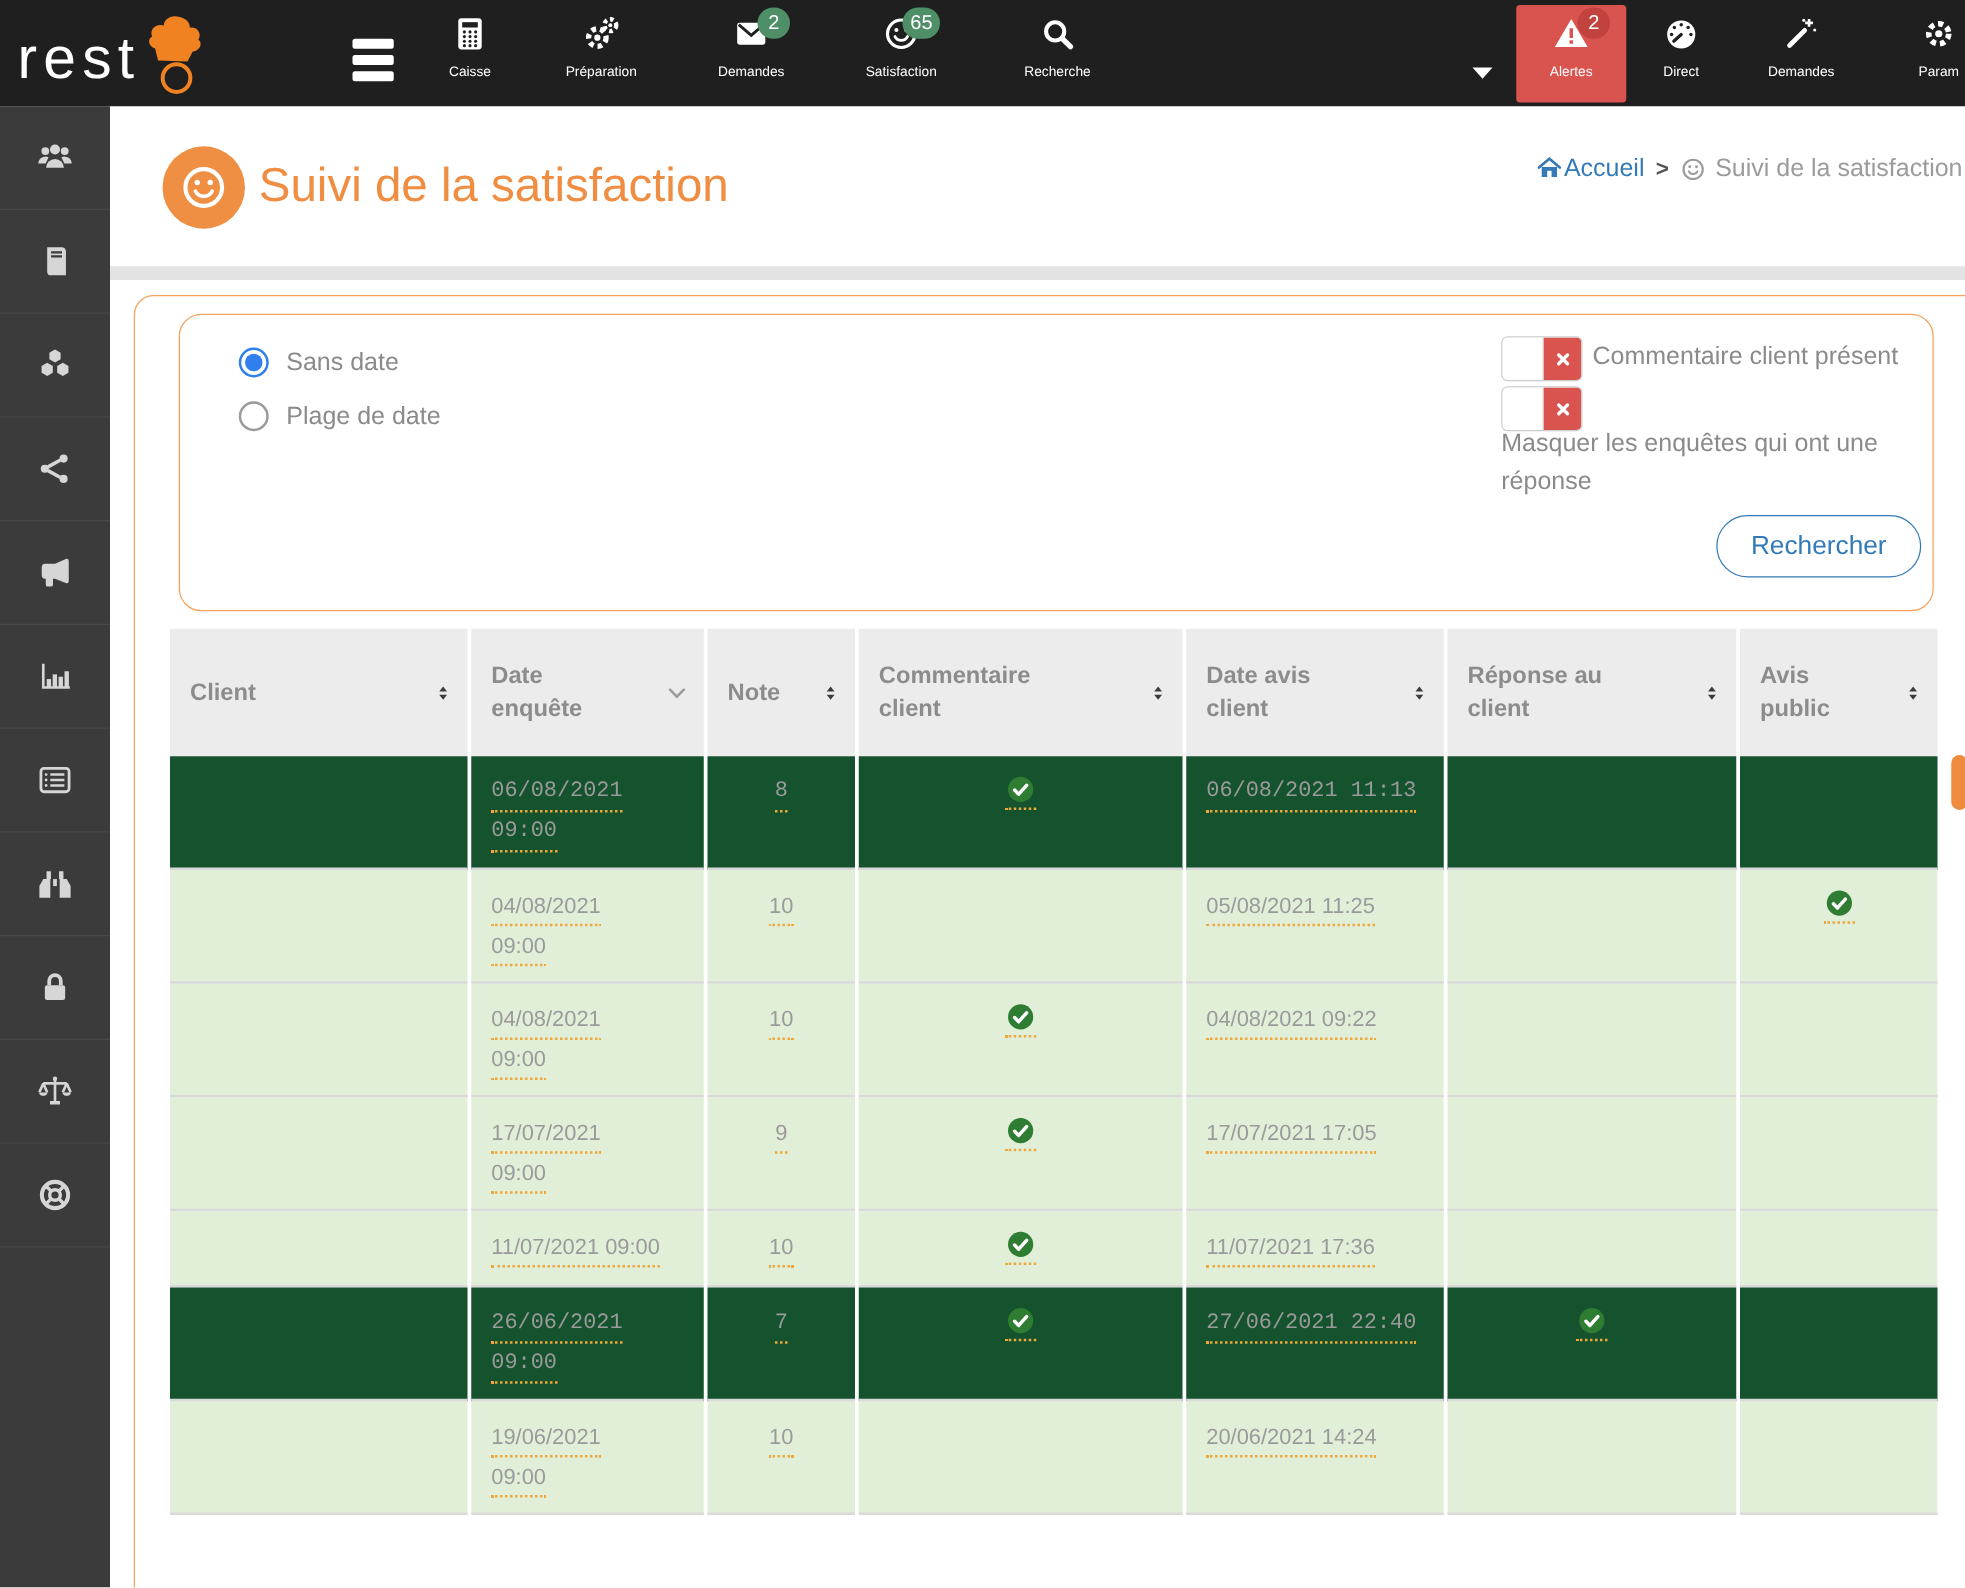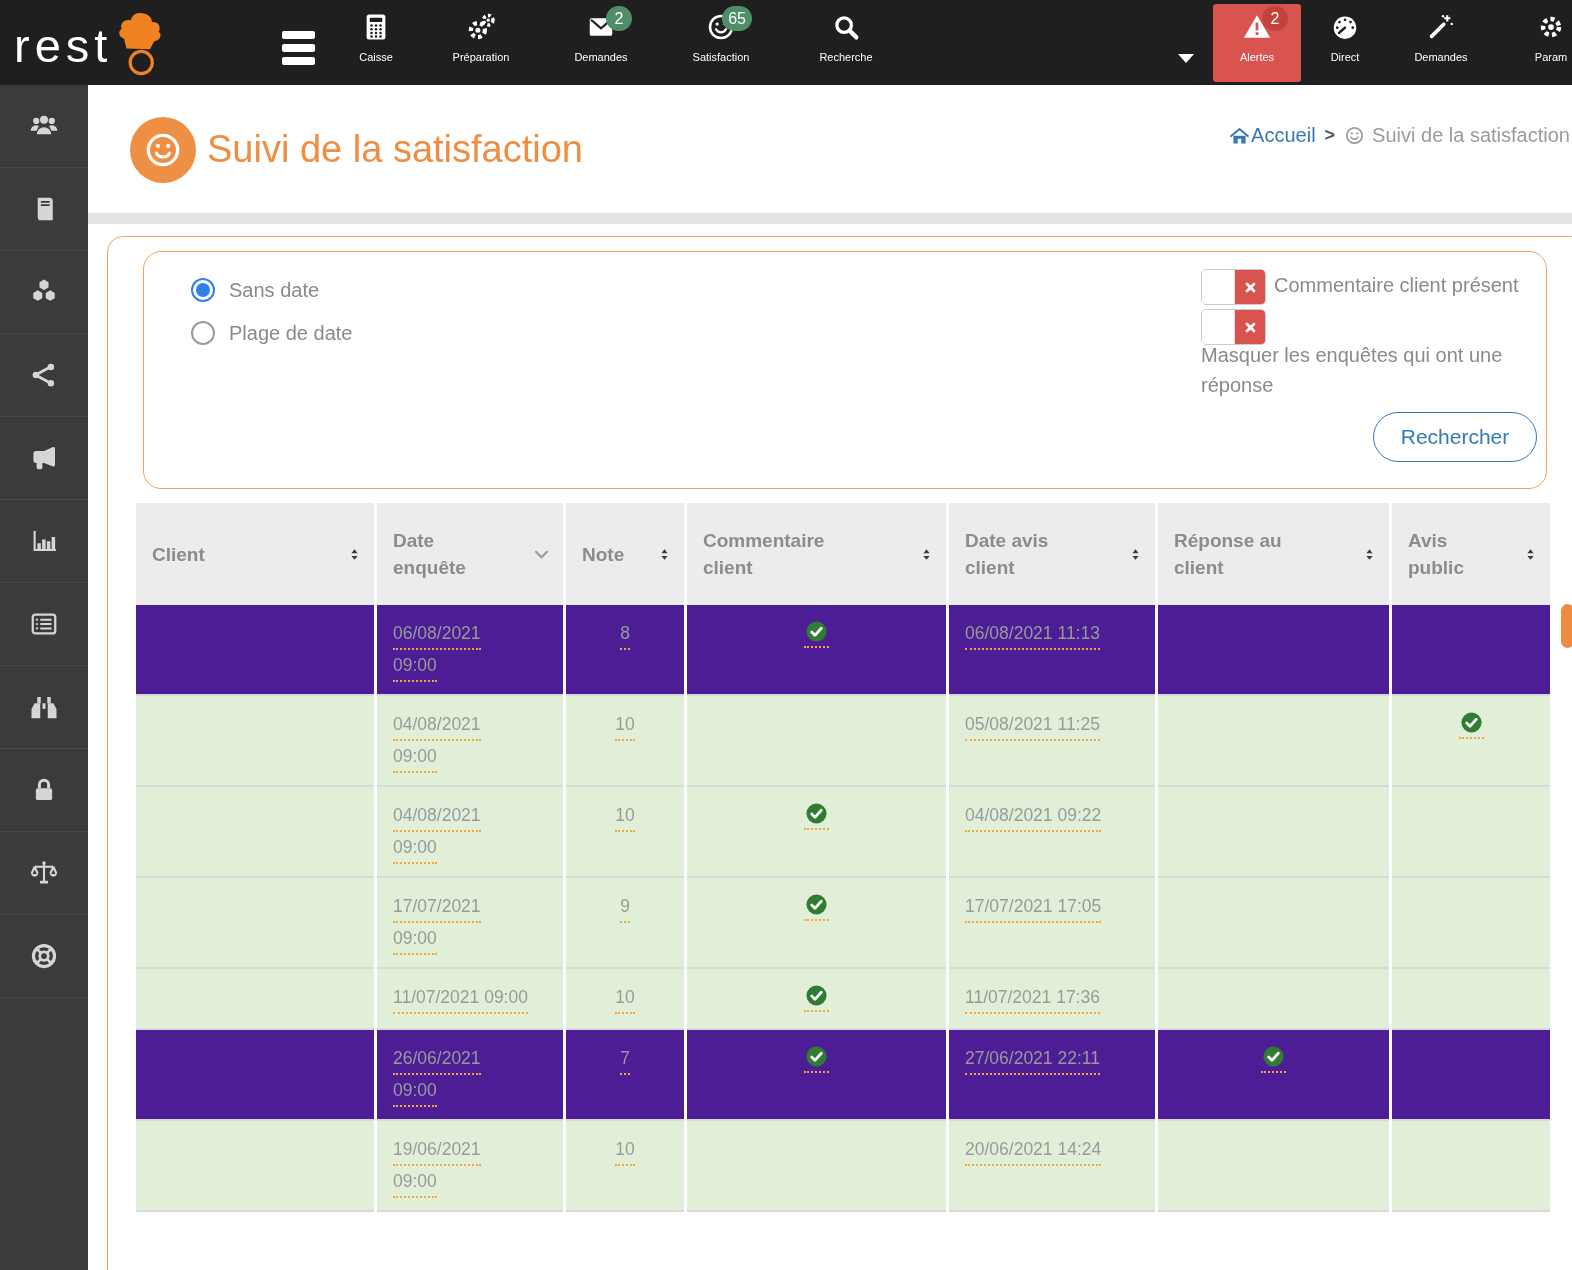--- a/index.html
+++ b/index.html
@@ -30,21 +30,21 @@
   .sidebar{position:absolute;left:0;top:85px;width:88px;height:1185px;background:#3b3b3b;z-index:25;}
   .side-item{height:82px;display:flex;align-items:center;justify-content:center;
     border-bottom:1px solid #474747;color:#d6d6d6;cursor:pointer;}
   .side-item svg{width:30px;height:30px;}
   
   .title-circle{position:absolute;left:130px;top:117px;width:66px;height:66px;border-radius:50%;
     background:#ee8f44;display:flex;align-items:center;justify-content:center;color:#fff;}
   .title-circle svg{width:40px;height:40px;}
   .page-title{position:absolute;left:207px;top:128px;font-size:38px;color:#ef8e43;font-weight:400;}
   .breadcrumb{position:absolute;right:2px;top:124px;display:flex;align-items:center;gap:9px;font-size:20px;}
-  .breadcrumb .home-link{color:#337ab7;display:flex;align-items:flex-end;gap:1px;cursor:pointer;}
+  .breadcrumb .home-link{color:#337ab7;display:flex;align-items:flex-start;gap:1px;cursor:pointer;}
   .breadcrumb .home-link svg{width:21px;height:21px;}
   .breadcrumb .sep{color:#555;font-weight:bold;font-size:18px;}
   .breadcrumb .cur{color:#9b9b9b;display:flex;align-items:center;gap:7px;}
   .breadcrumb .cur svg{width:21px;height:21px;color:#9b9b9b;}
   .divider-strip{position:absolute;left:88px;top:213px;width:1484px;height:11px;background:#e3e3e3;}
   .outer-card{position:absolute;left:107px;top:236px;width:1478px;height:1100px;
     border:1px solid #f2a45f;border-radius:16px;z-index:1;}
   
   .filter-panel{position:absolute;left:143px;top:251px;width:1402px;height:236px;background:#fff;
     border:1px solid #f2a45f;border-radius:18px;z-index:2;}
@@ -70,21 +70,21 @@
   .sat-table th{background:#ececec;color:#8c8c8c;font-size:19px;font-weight:bold;
     padding:0 12px 0 16px;height:102px;cursor:pointer;}
   .th-in{display:flex;align-items:center;justify-content:space-between;gap:6px;height:102px;}
   .th-lbl{text-align:left;line-height:27px;}
   .sort-ic{flex-shrink:0;color:#3b3b3b;}
   .sort-ic svg{width:15px;height:19px;}
   .sort-ic.chev{color:#9b9b9b;}
   .sort-ic.chev svg{width:19px;height:19px;}
   .sat-table td{vertical-align:top;border-bottom:2px solid #d9d9d9;
     font-size:17.5px;color:#9a9a9a;line-height:30px;}
-  tr.row-info td{background:#4c1d95;}
+  tr.row-info td{background:#14532d;font-family:Liberation Mono, monospace;}
   tr.row-success td{background:#e1efd8;}
   .c-left{text-align:left;padding:13px 16px 12px;}
   .c-center{text-align:center;padding:13px 8px 12px;}
   .udot{display:inline-block;border-bottom:2px dotted #f0a83c;cursor:pointer;}
   .ic-wrap{display:inline-block;border-bottom:2px dotted #f0a83c;padding:2px 1px 3px;line-height:0;cursor:pointer;}
   .ic-wrap svg{width:23px;height:23px;display:inline-block;}
   .scroll-pill{position:absolute;left:1561px;top:604px;width:13px;height:44px;border-radius:7px;
     background:#ef8b3f;z-index:40;cursor:pointer;}
 </style>
 </head>
@@ -553,21 +553,21 @@
         <td class="c-left"></td>
         <td class="c-left">
           <div><span class="udot">26/06/2021</span></div>
           <div><span class="udot">09:00</span></div>
         </td>
         <td class="c-center"><span class="udot">7</span></td>
         <td class="c-center"><span class="ic-wrap"><svg viewBox="0 0 24 24">
               <circle cx="12" cy="12" r="10.5" fill="#2e7d32"></circle>
               <path d="M7 12.6 L10.4 16 L17 8.6" stroke="#fff" stroke-width="2.9" fill="none" stroke-linecap="round" stroke-linejoin="round"></path>
             </svg></span></td>
-        <td class="c-left"><span class="udot">27/06/2021 22:11</span></td>
+        <td class="c-left"><span class="udot">27/06/2021 22:40</span></td>
         <td class="c-center"><span class="ic-wrap"><svg viewBox="0 0 24 24">
               <circle cx="12" cy="12" r="10.5" fill="#2e7d32"></circle>
               <path d="M7 12.6 L10.4 16 L17 8.6" stroke="#fff" stroke-width="2.9" fill="none" stroke-linecap="round" stroke-linejoin="round"></path>
             </svg></span></td>
         <td class="c-center"></td>
       </tr>
       <tr class="row-success">
         <td class="c-left"></td>
         <td class="c-left">
           <div><span class="udot">19/06/2021</span></div>

